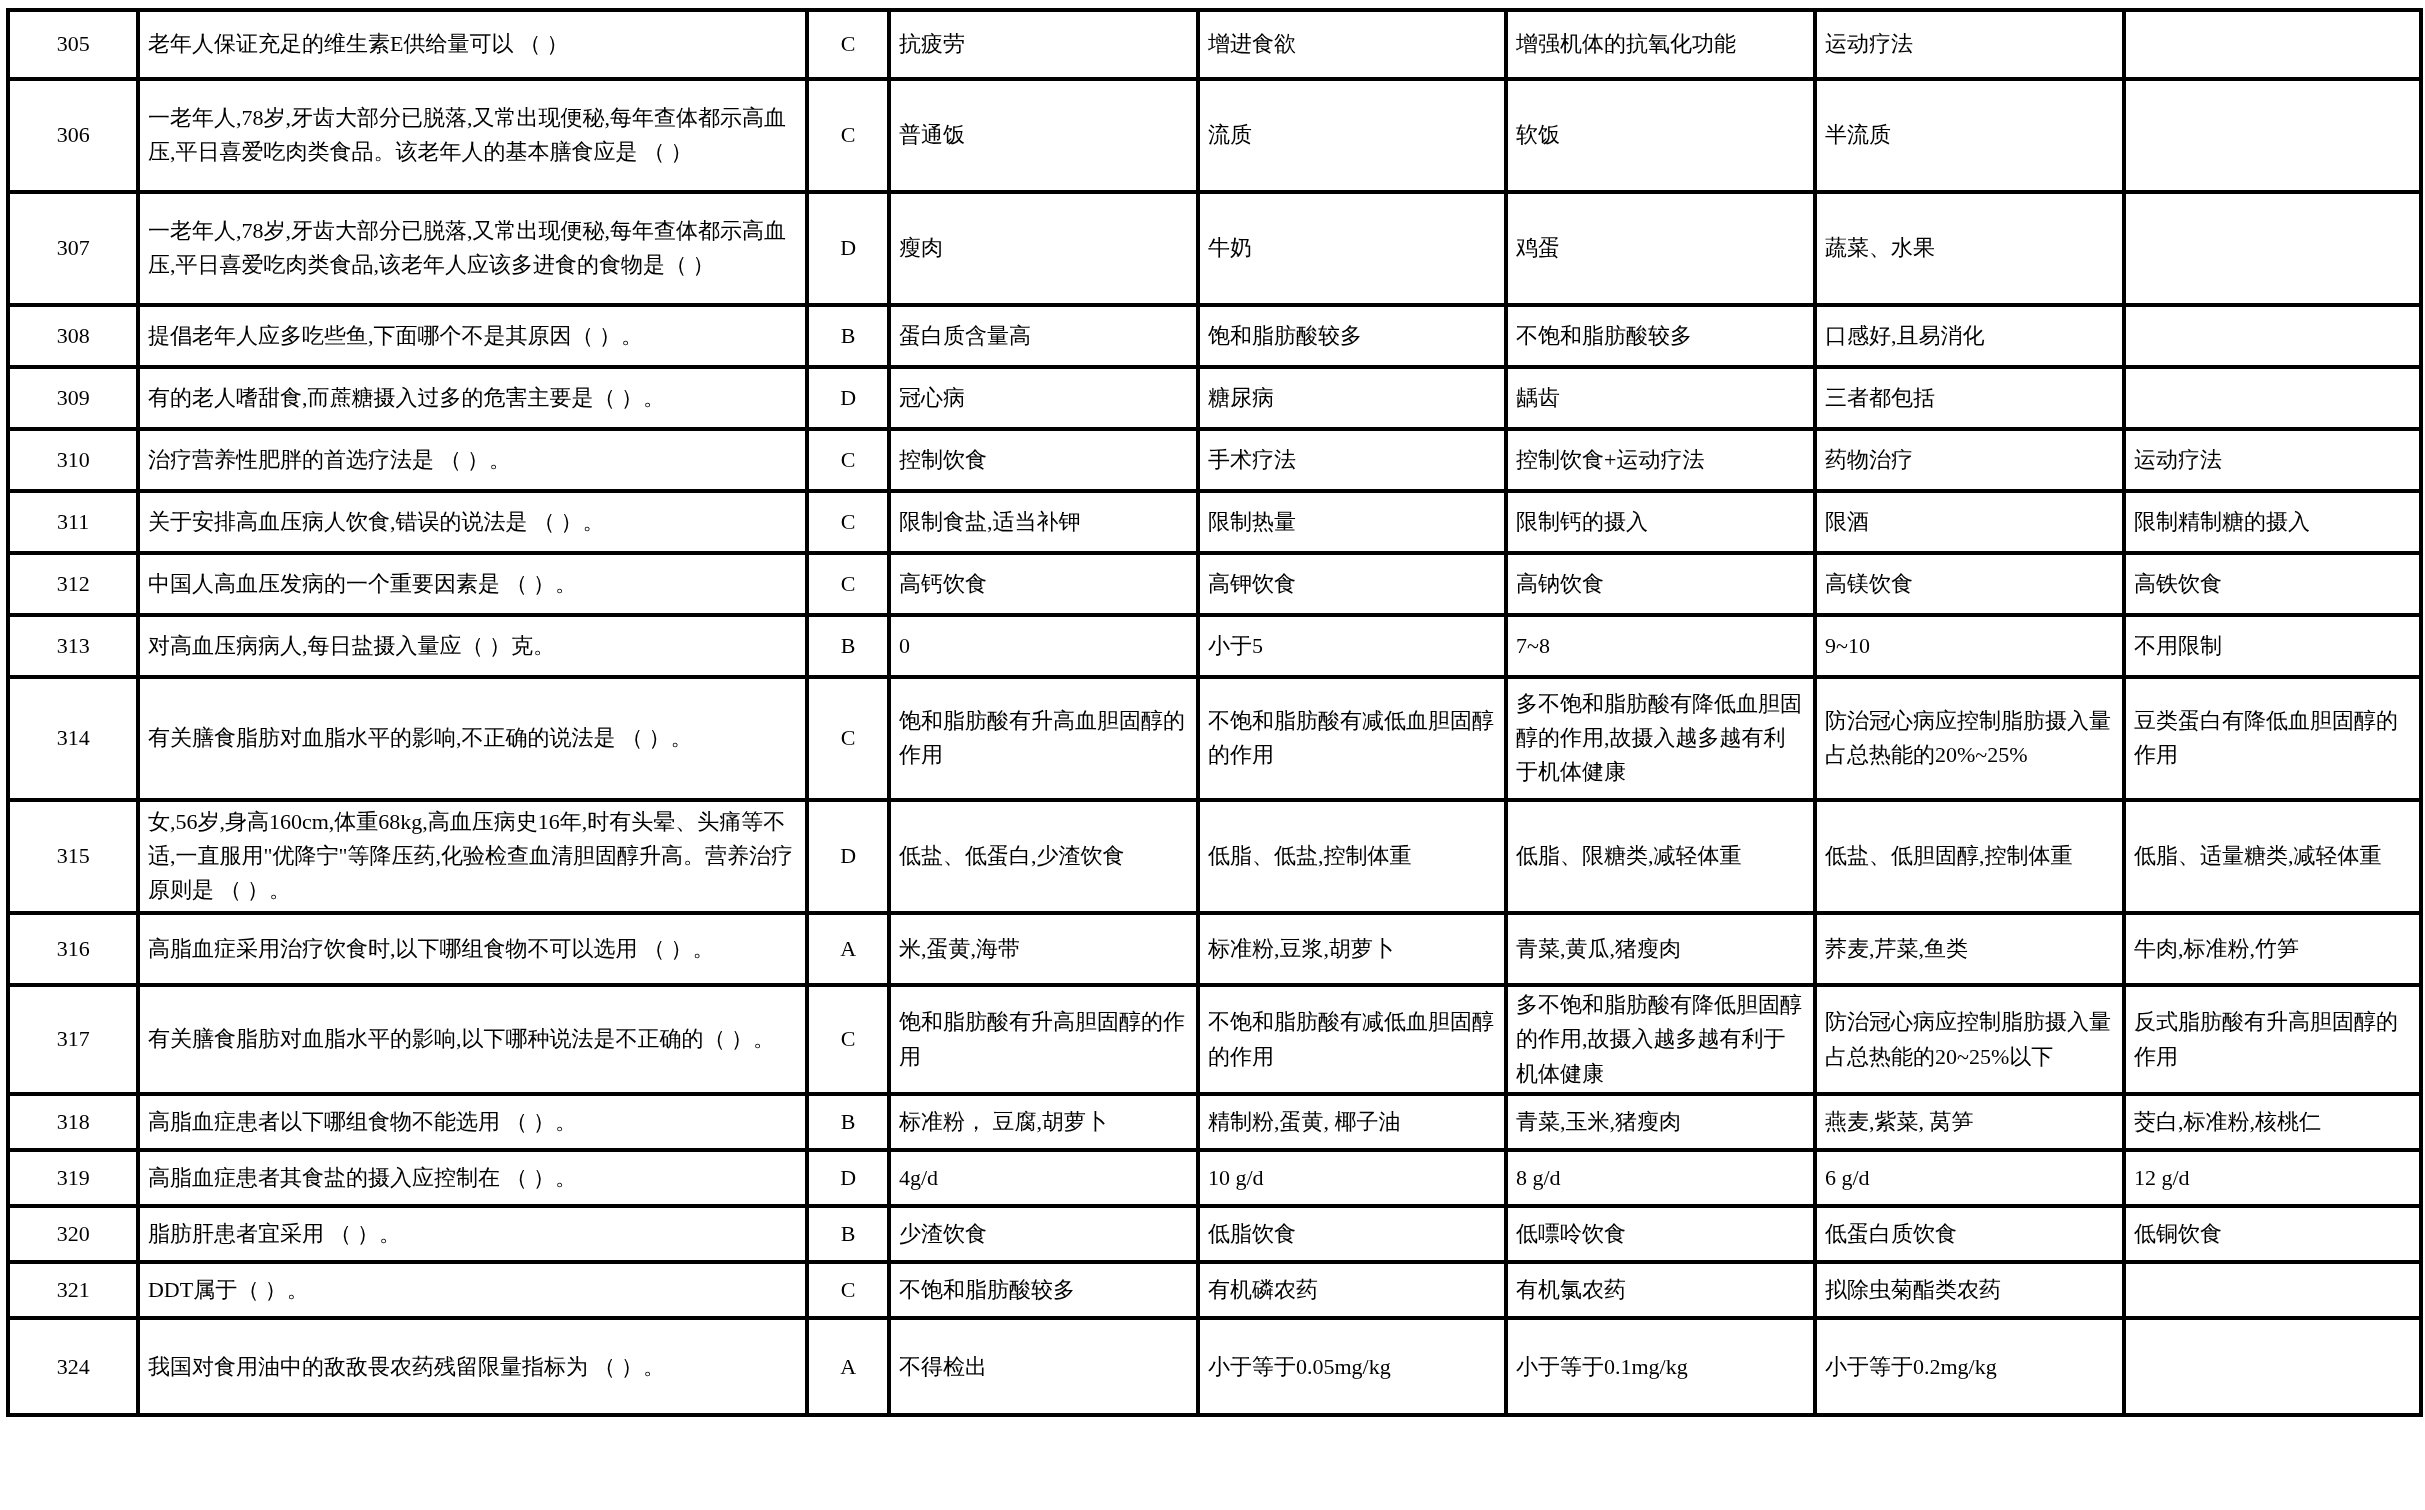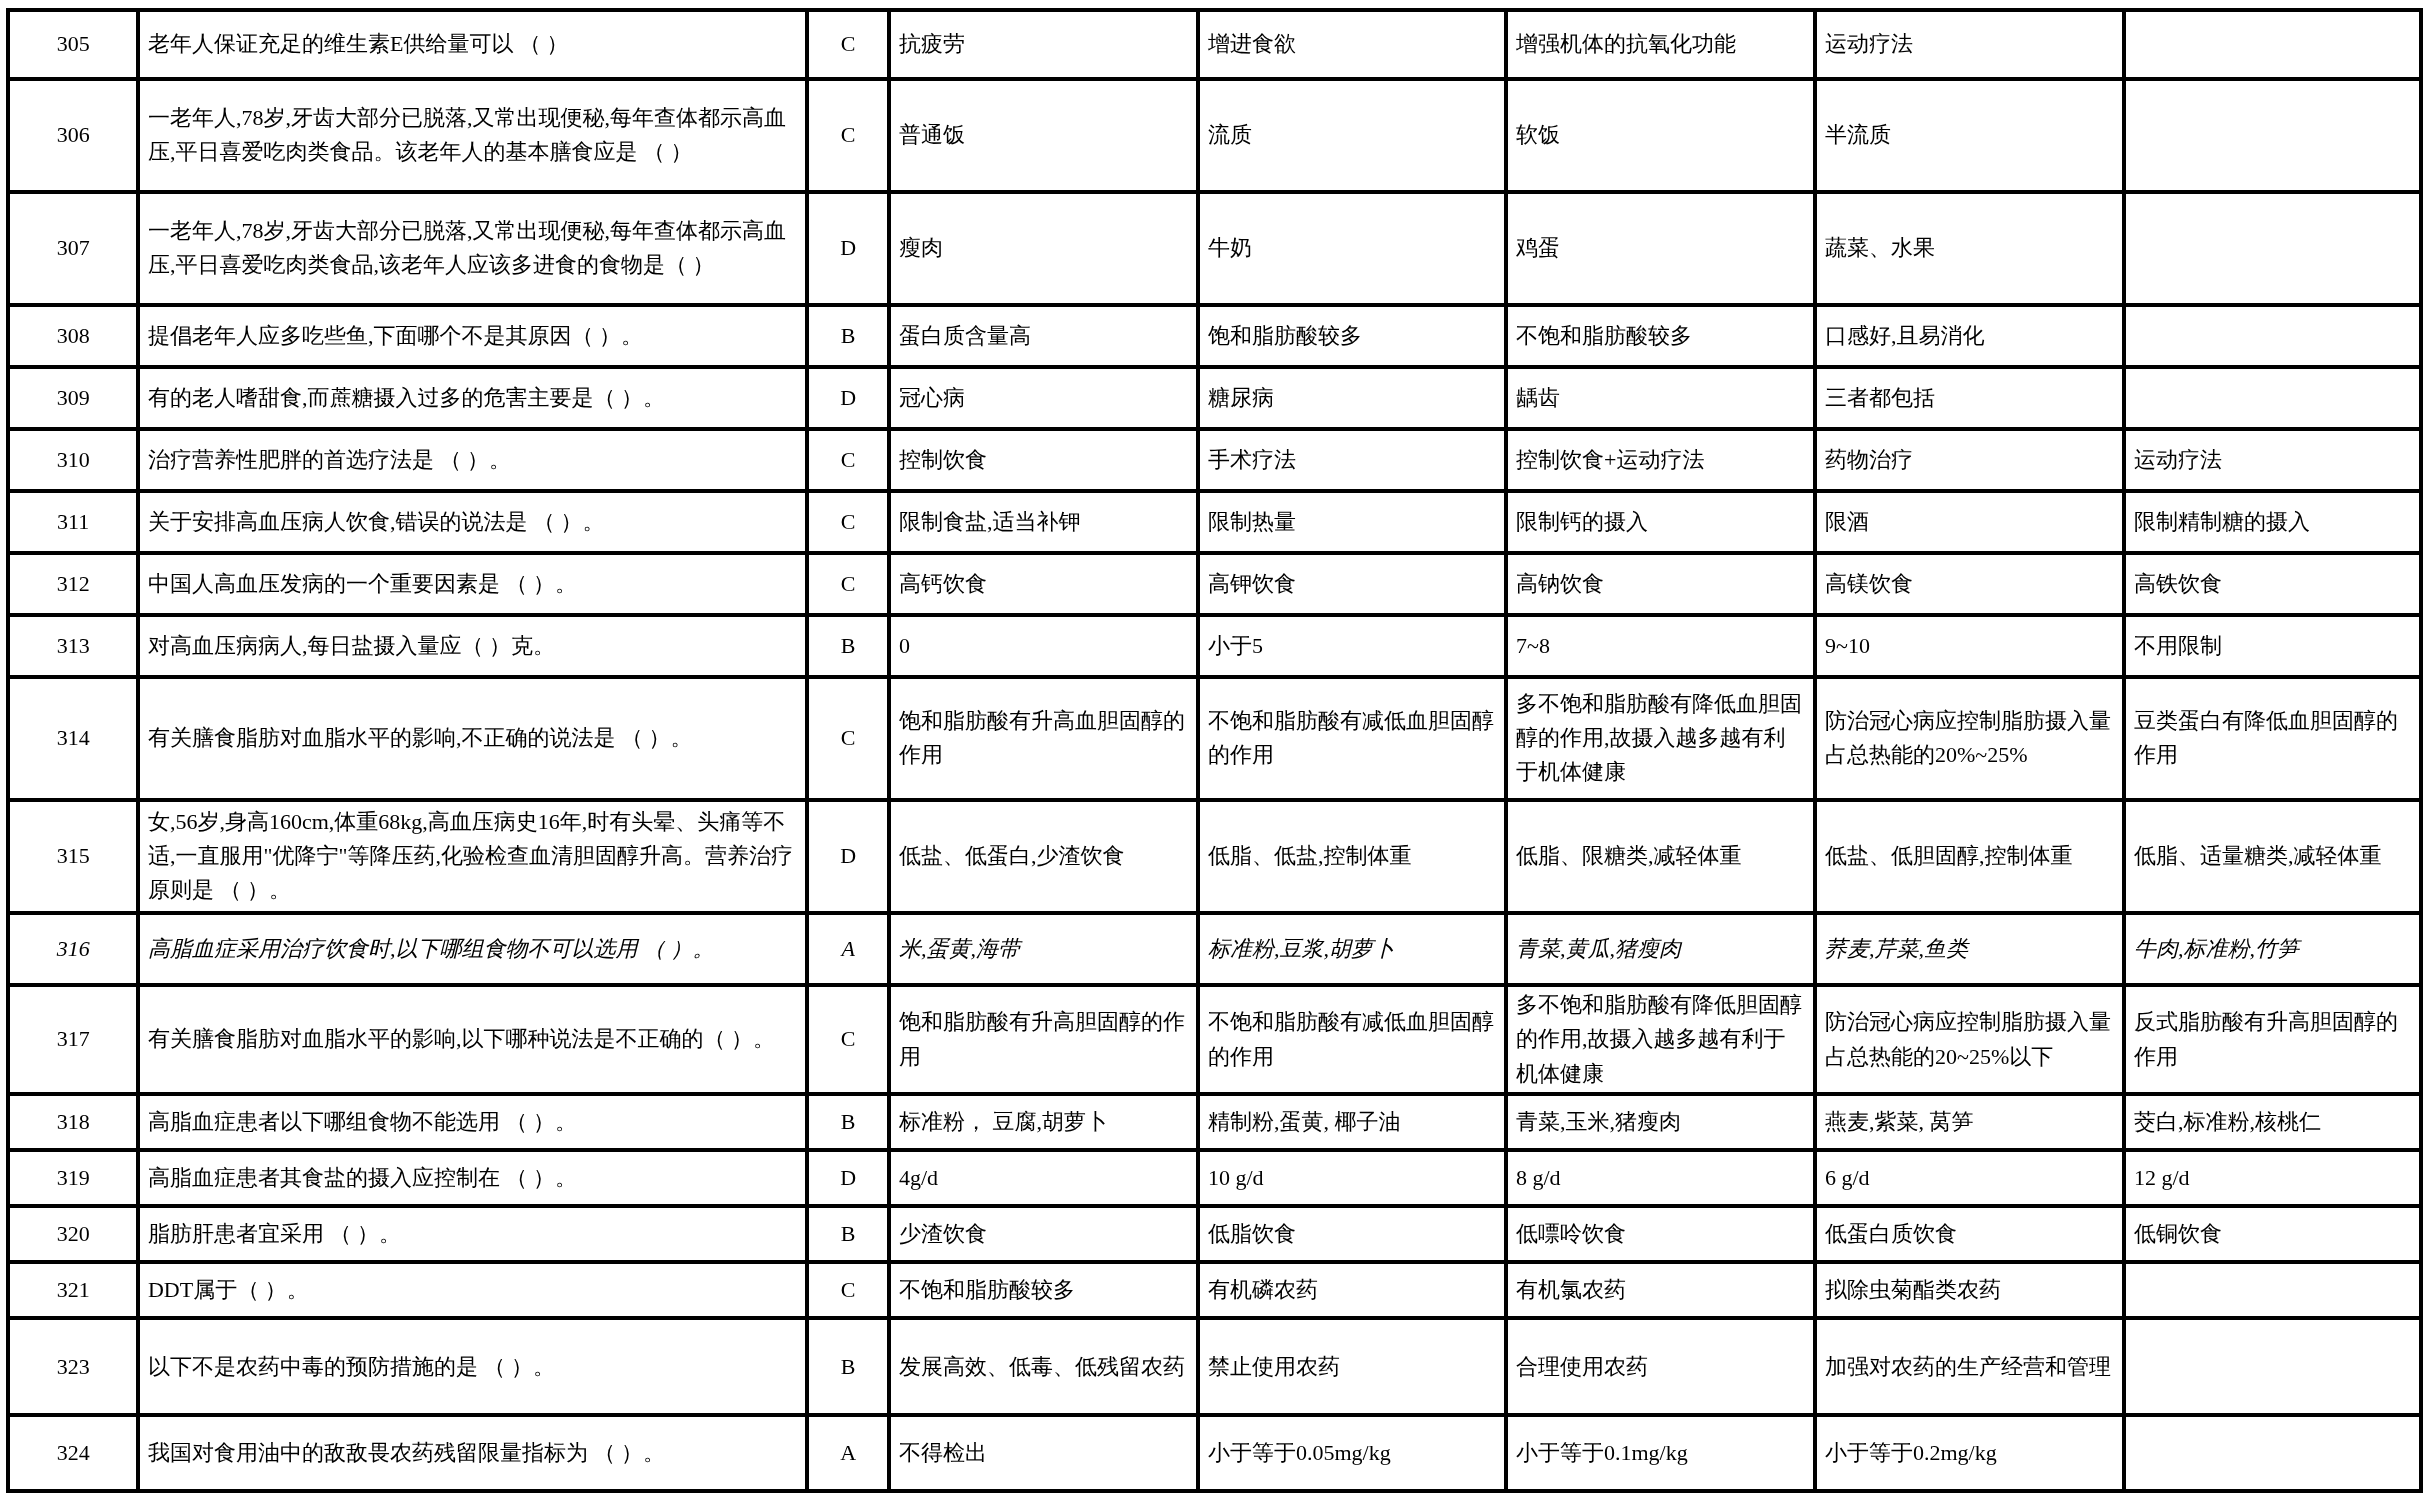--- a/index.html
+++ b/index.html
@@ -39,21 +39,21 @@
   tbody tr:nth-child(2)  { height: 113px; }
   tbody tr:nth-child(3)  { height: 113px; }
   tbody tr:nth-child(4)  { height: 62px; }
   tbody tr:nth-child(5)  { height: 62px; }
   tbody tr:nth-child(6)  { height: 62px; }
   tbody tr:nth-child(7)  { height: 62px; }
   tbody tr:nth-child(8)  { height: 62px; }
   tbody tr:nth-child(9)  { height: 62px; }
   tbody tr:nth-child(10) { height: 123px; }
   tbody tr:nth-child(11) { height: 113px; }
-  tbody tr:nth-child(12) { height: 72px; font-style: italic; }
+  tbody tr:nth-child(12) { height: 72px; }
   tbody tr:nth-child(13) { height: 100px; }
   tbody tr:nth-child(14) { height: 56px; }
   tbody tr:nth-child(15) { height: 56px; }
   tbody tr:nth-child(16) { height: 56px; }
   tbody tr:nth-child(17) { height: 56px; }
   tbody tr:nth-child(18) { height: 97px; }
   tbody tr:nth-child(19) { height: 76px; }
   tbody tr:nth-child(20) { height: 62px; }
 </style>
 </head>
@@ -236,30 +236,20 @@
     <td class="center">321</td>
     <td class="left">DDT属于（ ）。</td>
     <td class="center">C</td>
     <td class="left">不饱和脂肪酸较多</td>
     <td class="left">有机磷农药</td>
     <td class="left">有机氯农药</td>
     <td class="left">拟除虫菊酯类农药</td>
     <td class="left"></td>
   </tr>
         <tr>
-    <td class="center">323</td>
-    <td class="left">以下不是农药中毒的预防措施的是 （ ）。</td>
-    <td class="center">B</td>
-    <td class="left">发展高效、低毒、低残留农药</td>
-    <td class="left">禁止使用农药</td>
-    <td class="left">合理使用农药</td>
-    <td class="left">加强对农药的生产经营和管理</td>
-    <td class="left"></td>
-  </tr>
-        <tr>
     <td class="center">324</td>
     <td class="left">我国对食用油中的敌敌畏农药残留限量指标为 （ ）。</td>
     <td class="center">A</td>
     <td class="left">不得检出</td>
     <td class="left">小于等于0.05mg/kg</td>
     <td class="left">小于等于0.1mg/kg</td>
     <td class="left">小于等于0.2mg/kg</td>
     <td class="left"></td>
   </tr>
       </tbody>

